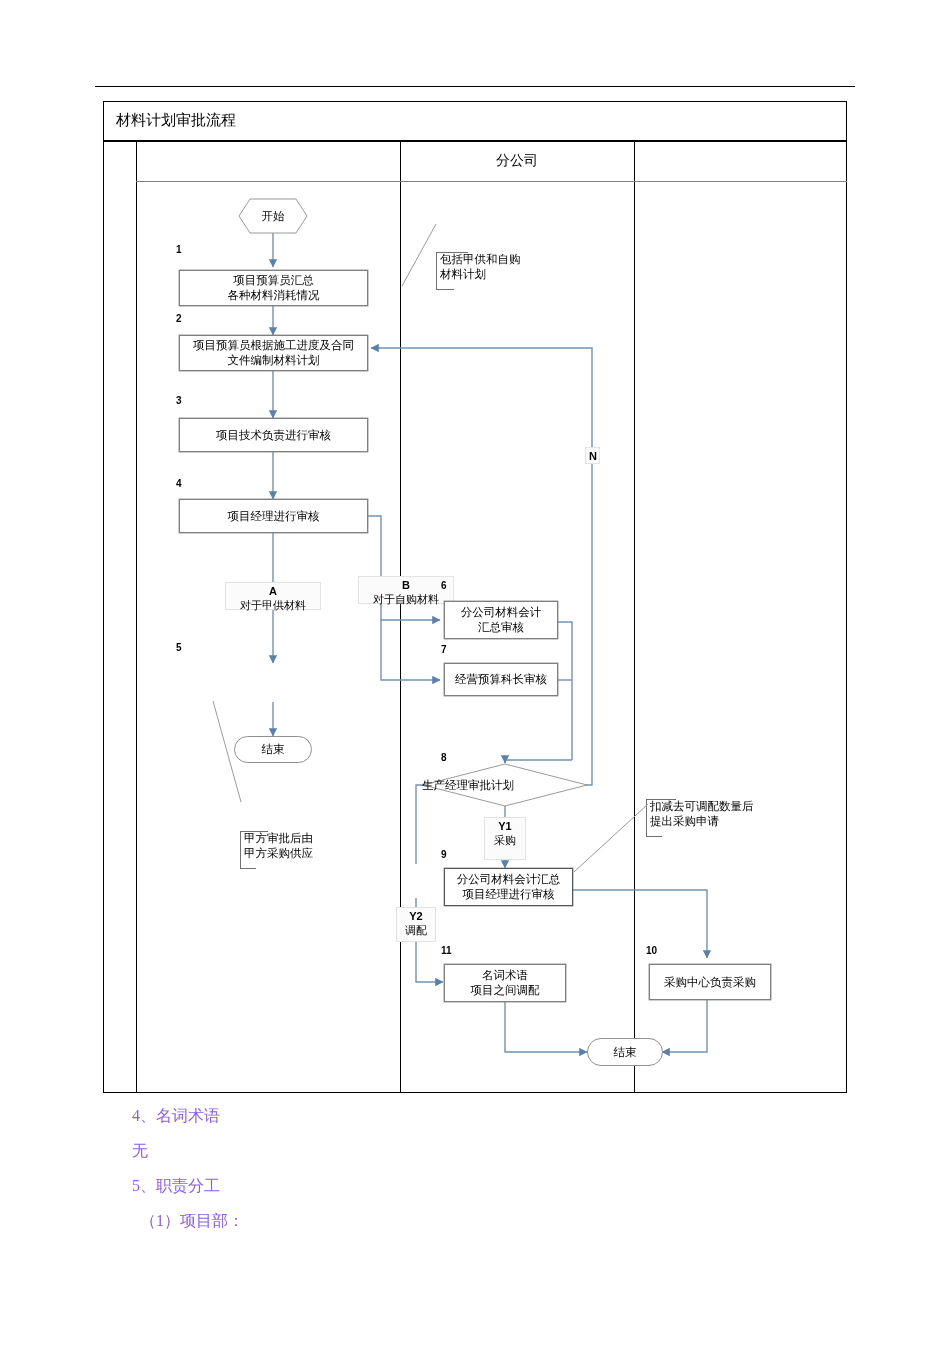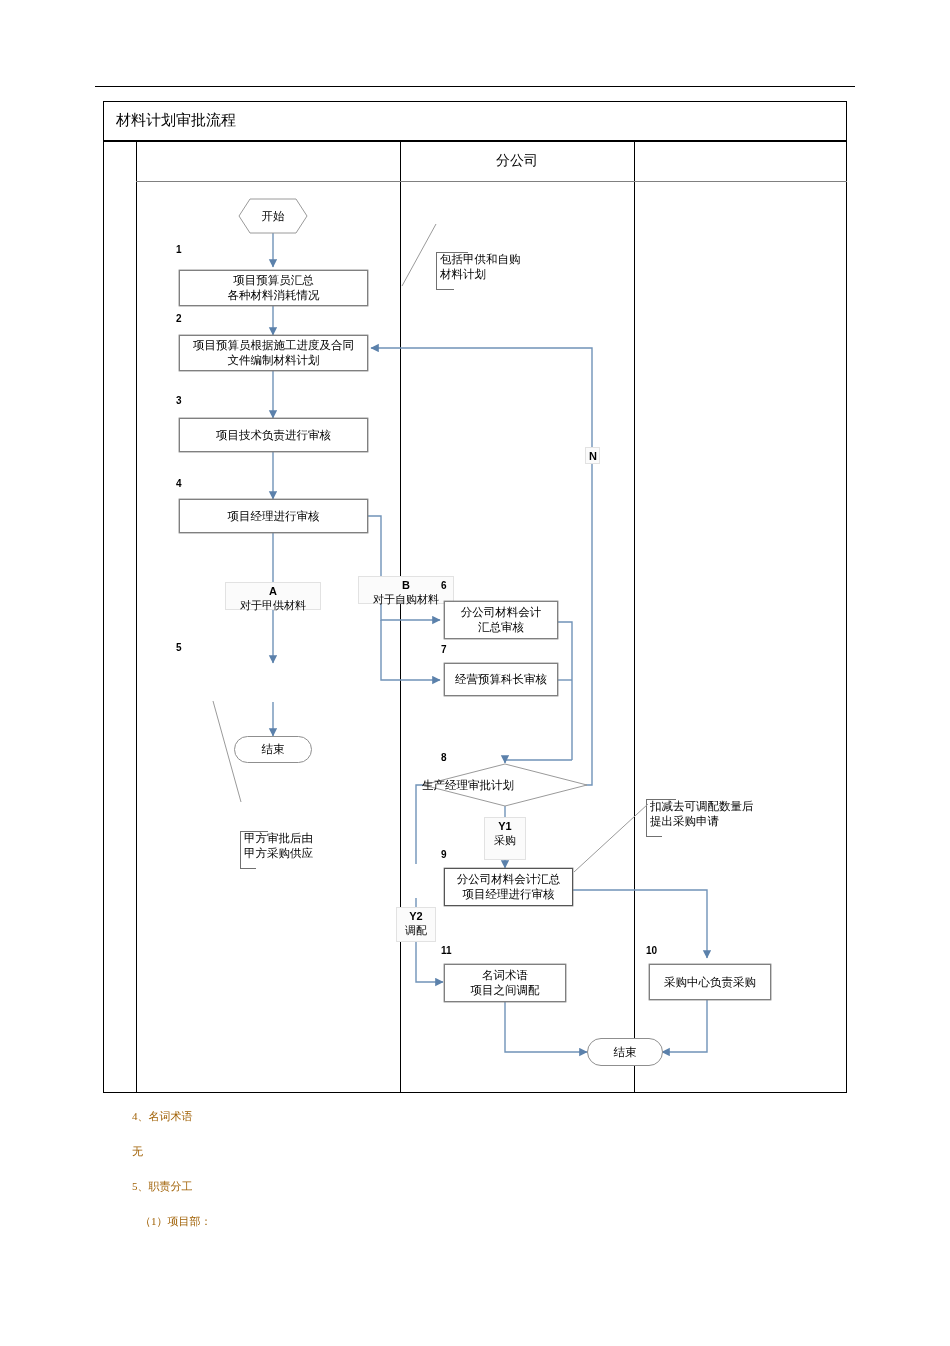--- a/index.html
+++ b/index.html
@@ -184,24 +184,24 @@
   #wires {
     position: absolute;
     left: 0; top: 0;
     width: 950px; height: 1346px;
     pointer-events: none;
   }
 
   
   .btext {
     position: absolute;
-    font-size: 11px;
+    font-size: 16px;
     line-height: 22px;
     white-space: nowrap;
-    color: #a16207;
+    color: #8b5cf6;
   }
 </style>
 </head>
 <body>
 
 <div id="page">
 
   <div class="top-rule"></div>
 
   <div class="chart-frame"></div>

